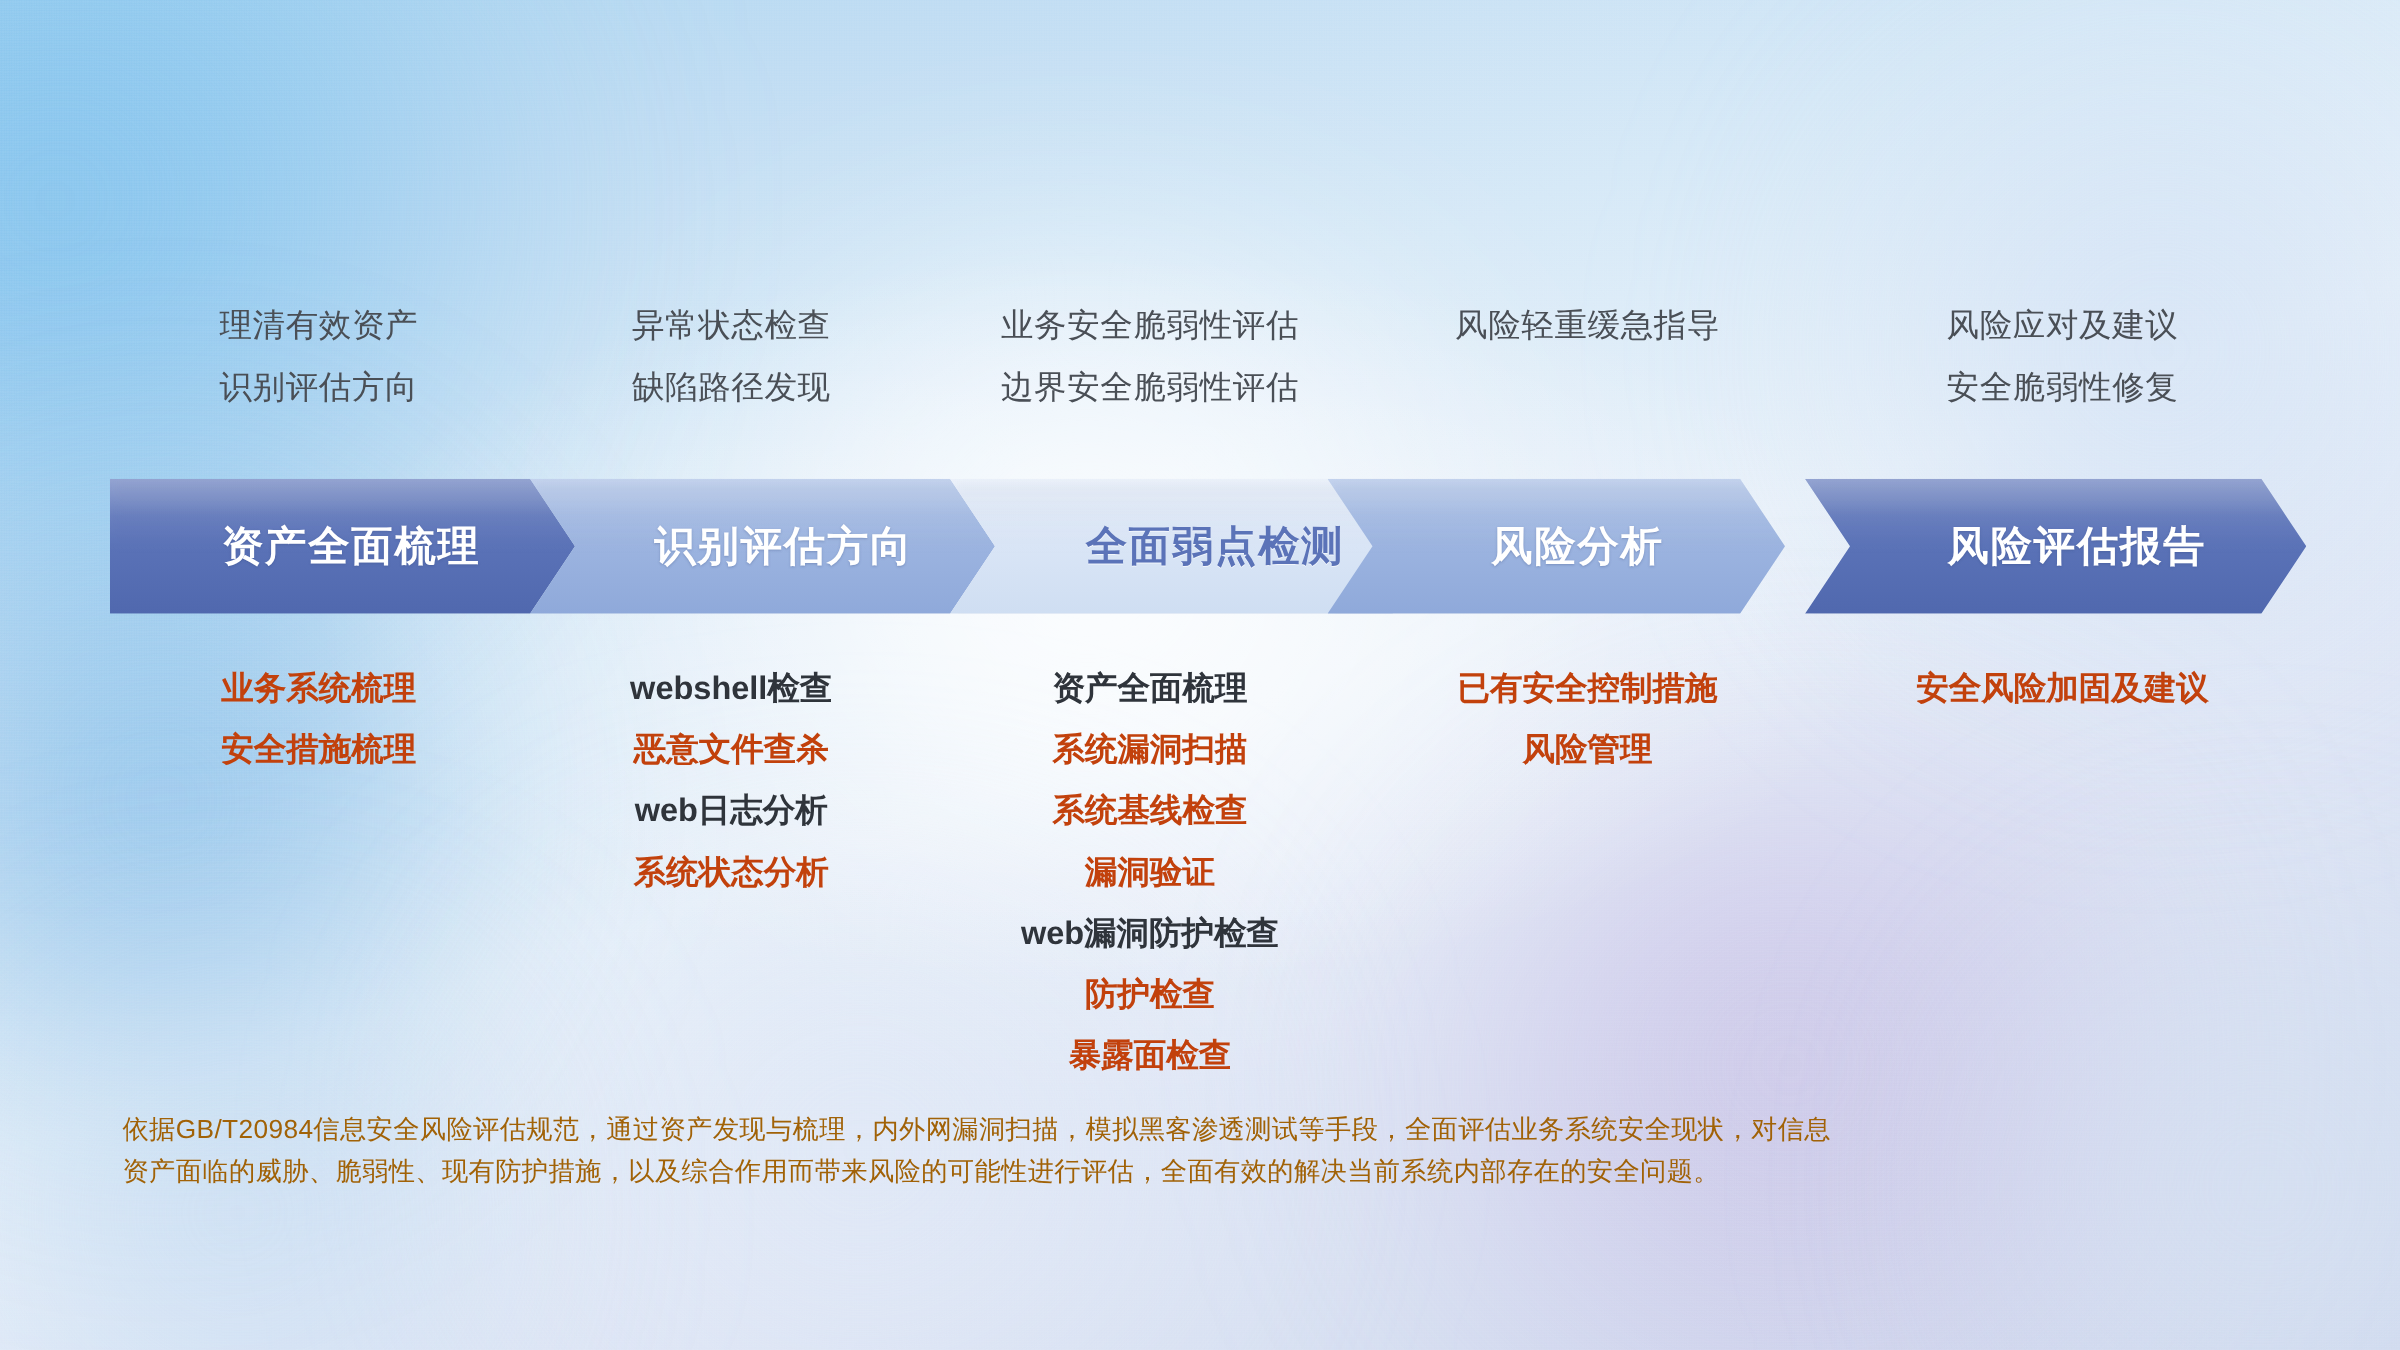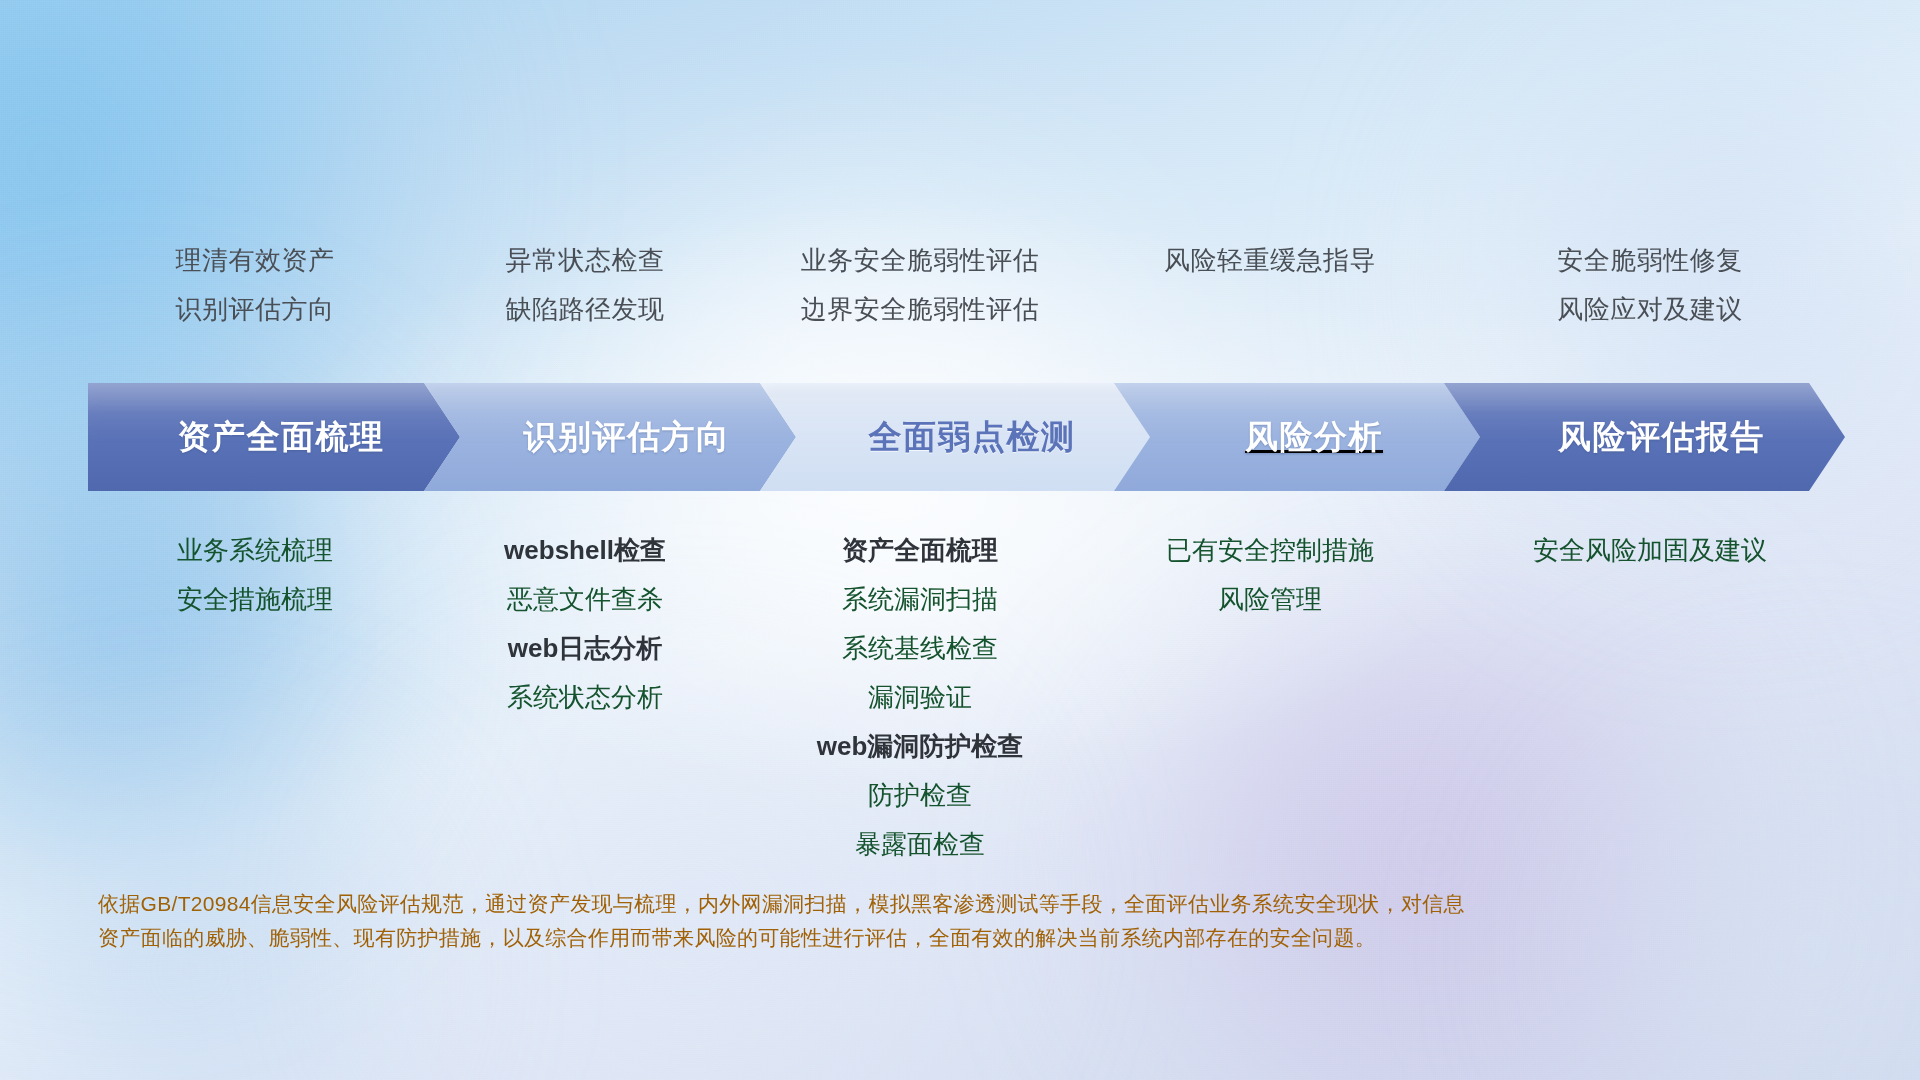--- a/index.html
+++ b/index.html
@@ -95,22 +95,23 @@
     z-index: 3;
   }
   .chev.shadowed .chev-body { filter: drop-shadow(4px 3px 4px rgba(90,110,150,.30)); }
 
   
   #bottom-lists { top: 514px; align-items: start; }
   .bot-col { text-align: center; }
   .bot-col .line {
     font-size: 26px;
     line-height: 49px;
-    color: #14532d;
+    color: #c2410c;
     white-space: nowrap;
+    font-weight: bold;
   }
   .bot-col .line.strong { font-weight: bold; color: #2f343b; }
 
   
   #footer {
     position: absolute;
     left: 98px; top: 875px;
     width: 1620px;
     font-size: 21px;
     line-height: 34px;
@@ -147,42 +148,42 @@
         <div class="line">缺陷路径发现</div>
       </div>
       <div class="top-col">
         <div class="line">业务安全脆弱性评估</div>
         <div class="line">边界安全脆弱性评估</div>
       </div>
       <div class="top-col">
         <div class="line">风险轻重缓急指导</div>
       </div>
       <div class="top-col">
+        <div class="line">风险应对及建议</div>
         <div class="line">安全脆弱性修复</div>
-        <div class="line">风险应对及建议</div>
       </div>
     </div>
 
   <div id="chevron-bar">
       <div class="chev shadowed" style="left: 0px; width: 372px;">
         <div class="chev-body" style="background: linear-gradient(rgb(108, 130, 193) 0%, rgb(91, 115, 184) 45%, rgb(80, 104, 174) 100%); clip-path: polygon(0px 0px, calc(100% - 36px) 0px, 100% 50%, calc(100% - 36px) 100%, 0px 100%, 0px 50%);"></div>
         <div class="chev-body" style="background: linear-gradient(rgba(255, 255, 255, 0.28) 0%, rgba(255, 255, 255, 0.05) 28%, rgba(255, 255, 255, 0) 55%); clip-path: polygon(0px 0px, calc(100% - 36px) 0px, 100% 50%, calc(100% - 36px) 100%, 0px 100%, 0px 50%);"></div>
         <div class="chev-label" style="color: rgb(255, 255, 255); text-shadow: rgba(50, 70, 120, 0.3) 0px 1px 2px; margin-left: -14px;">资产全面梳理</div>
       </div>
       <div class="chev shadowed" style="left: 336px; width: 372px;">
         <div class="chev-body" style="background: linear-gradient(rgb(174, 195, 232) 0%, rgb(156, 180, 224) 48%, rgb(143, 169, 218) 100%); clip-path: polygon(0px 0px, calc(100% - 36px) 0px, 100% 50%, calc(100% - 36px) 100%, 0px 100%, 36px 50%);"></div>
         <div class="chev-body" style="background: linear-gradient(rgba(255, 255, 255, 0.28) 0%, rgba(255, 255, 255, 0.05) 28%, rgba(255, 255, 255, 0) 55%); clip-path: polygon(0px 0px, calc(100% - 36px) 0px, 100% 50%, calc(100% - 36px) 100%, 0px 100%, 36px 50%);"></div>
         <div class="chev-label" style="color: rgb(255, 255, 255); text-shadow: rgba(50, 70, 120, 0.3) 0px 1px 2px; margin-left: 6px;">识别评估方向</div>
       </div>
       <div class="chev shadowed" style="left: 672px; width: 390px;">
         <div class="chev-body" style="background: linear-gradient(rgb(230, 238, 250) 0%, rgb(217, 229, 246) 50%, rgb(207, 222, 242) 100%); clip-path: polygon(0px 0px, calc(100% - 36px) 0px, 100% 50%, calc(100% - 36px) 100%, 0px 100%, 36px 50%);"></div>
         <div class="chev-body" style="background: linear-gradient(rgba(255, 255, 255, 0.28) 0%, rgba(255, 255, 255, 0.05) 28%, rgba(255, 255, 255, 0) 55%); clip-path: polygon(0px 0px, calc(100% - 36px) 0px, 100% 50%, calc(100% - 36px) 100%, 0px 100%, 36px 50%);"></div>
         <div class="chev-label" style="color: rgb(91, 115, 184); text-shadow: rgba(255, 255, 255, 0.65) 0px 1px 0px; margin-left: 6px;">全面弱点检测</div>
       </div>
-      <div class="chev shadowed" style="left: 1026px; width: 366px; text-decoration: underline;">
+      <div class="chev shadowed" style="left: 974px; width: 366px;">
         <div class="chev-body" style="background: linear-gradient(rgb(174, 195, 232) 0%, rgb(156, 180, 224) 48%, rgb(143, 169, 218) 100%); clip-path: polygon(0px 0px, calc(100% - 36px) 0px, 100% 50%, calc(100% - 36px) 100%, 0px 100%, 36px 50%);"></div>
         <div class="chev-body" style="background: linear-gradient(rgba(255, 255, 255, 0.28) 0%, rgba(255, 255, 255, 0.05) 28%, rgba(255, 255, 255, 0) 55%); clip-path: polygon(0px 0px, calc(100% - 36px) 0px, 100% 50%, calc(100% - 36px) 100%, 0px 100%, 36px 50%);"></div>
         <div class="chev-label" style="color: rgb(255, 255, 255); text-shadow: rgba(50, 70, 120, 0.3) 0px 1px 2px; margin-left: 6px;">风险分析</div>
       </div>
       <div class="chev shadowed" style="left: 1356px; width: 401px;">
         <div class="chev-body" style="background: linear-gradient(rgb(108, 130, 193) 0%, rgb(91, 115, 184) 45%, rgb(80, 104, 174) 100%); clip-path: polygon(0px 0px, calc(100% - 36px) 0px, 100% 50%, calc(100% - 36px) 100%, 0px 100%, 36px 50%);"></div>
         <div class="chev-body" style="background: linear-gradient(rgba(255, 255, 255, 0.28) 0%, rgba(255, 255, 255, 0.05) 28%, rgba(255, 255, 255, 0) 55%); clip-path: polygon(0px 0px, calc(100% - 36px) 0px, 100% 50%, calc(100% - 36px) 100%, 0px 100%, 36px 50%);"></div>
         <div class="chev-label" style="color: rgb(255, 255, 255); text-shadow: rgba(50, 70, 120, 0.3) 0px 1px 2px; margin-left: 6px;">风险评估报告</div>
       </div>
     </div>

